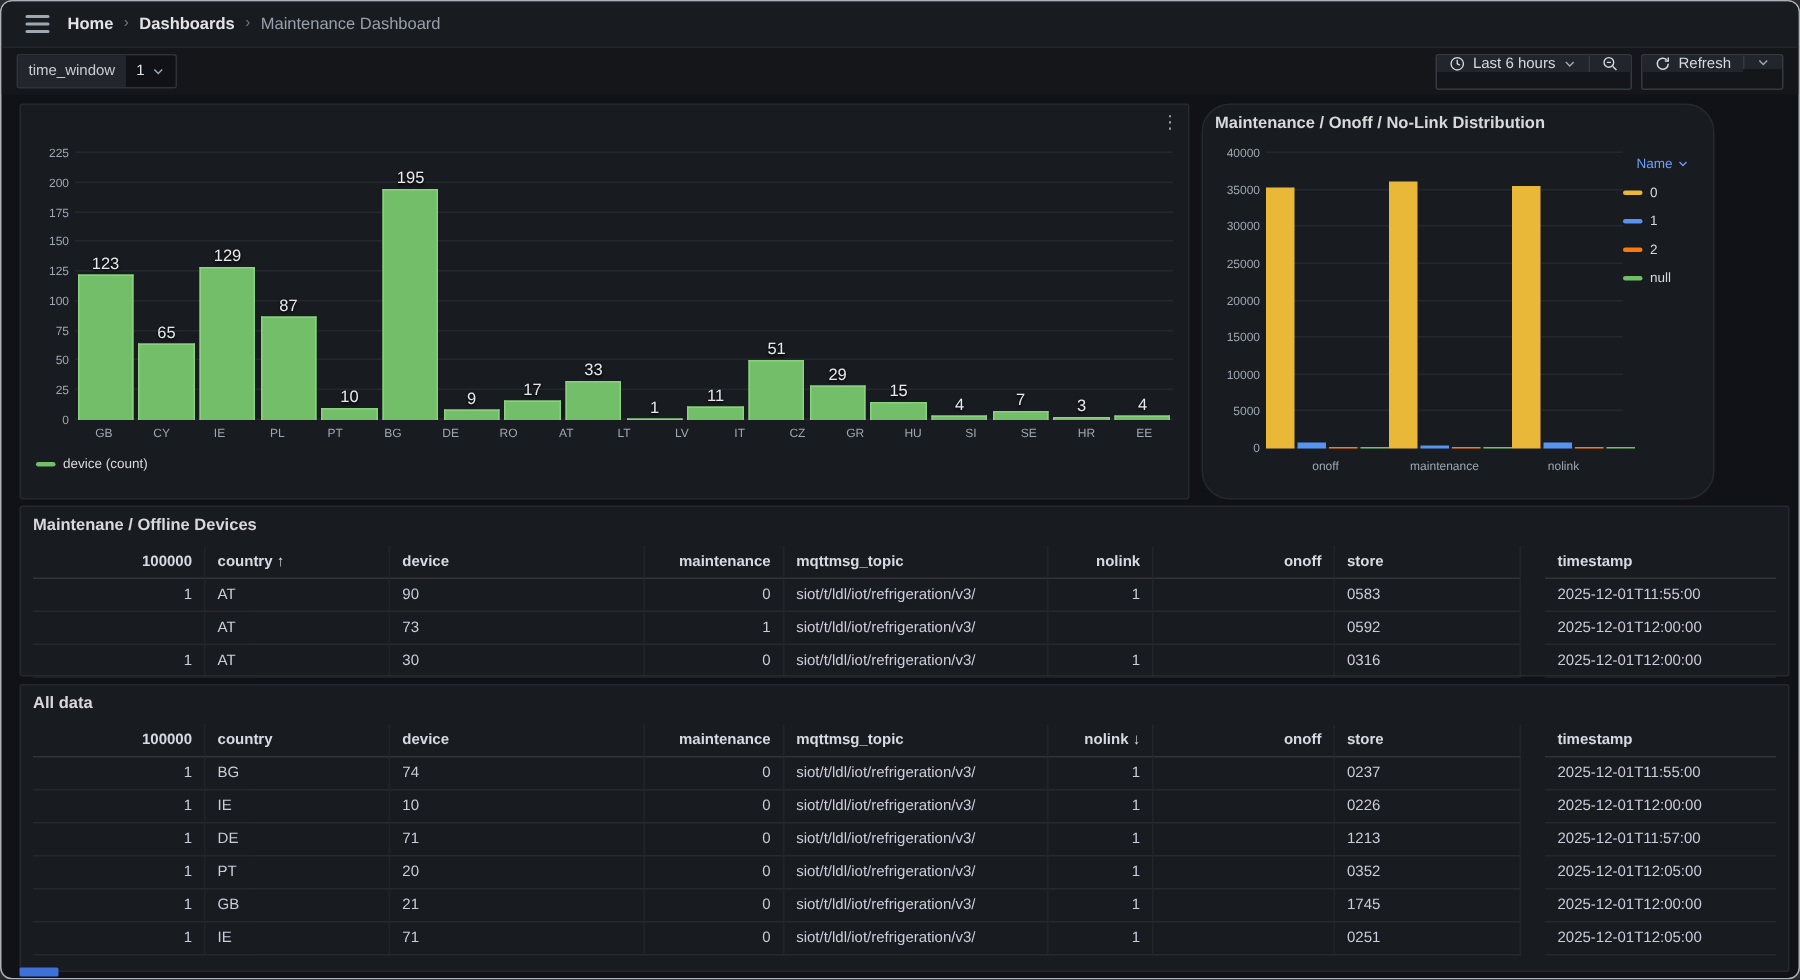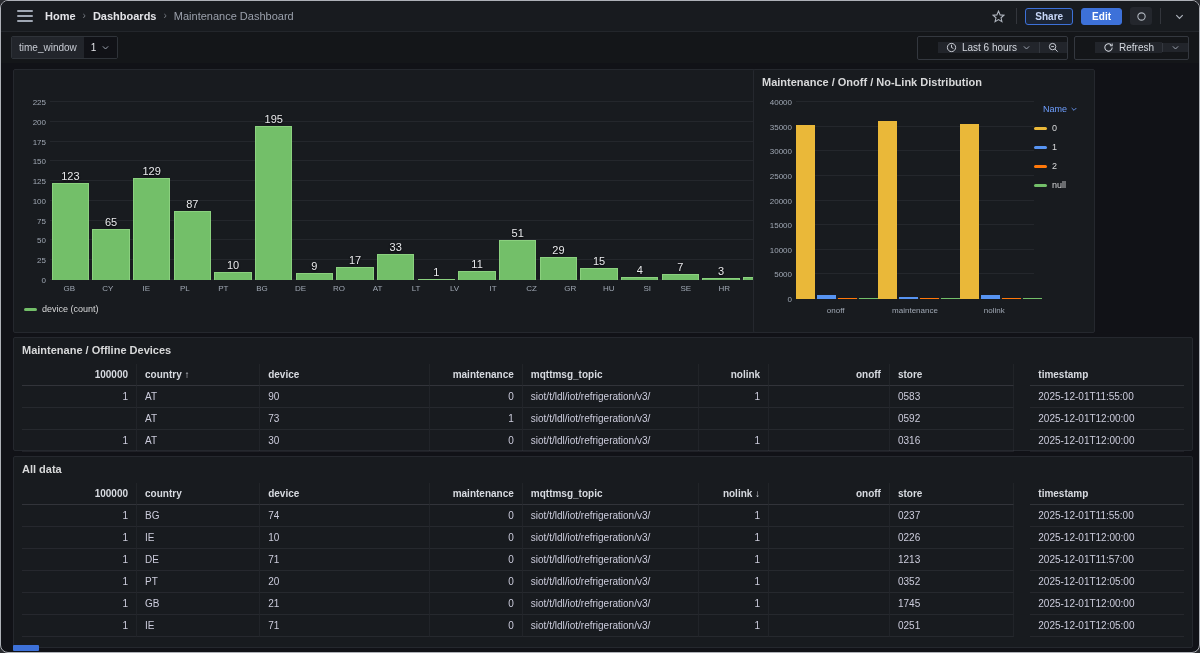--- a/index.html
+++ b/index.html
@@ -24,21 +24,21 @@
   .btn-edit{font-size:10px;color:#fff;background:#3d71d9;border:1px solid #3d71d9;
     border-radius:3px;padding:2px 10px;font-weight:600;cursor:pointer;}
   .circle-btn{width:22px;height:18px;background:#24272d;border-radius:3px;display:flex;align-items:center;justify-content:center;cursor:pointer;}
   
   .subbar{position:absolute;left:0;top:31px;right:0;height:31px;background:#141619;
     display:flex;align-items:center;padding:0 10px;}
   .var-ctl{display:flex;align-items:stretch;height:21px;border:1px solid #2f3339;border-radius:2px;overflow:hidden;font-size:10px;}
   .var-label{background:#22252b;color:#c8ccd4;display:flex;align-items:center;padding:0 7px;}
   .var-value{background:#111217;color:#e3e4e8;display:flex;align-items:center;gap:5px;padding:0 7px;cursor:pointer;}
   .sub-right{margin-left:auto;display:flex;align-items:center;gap:6px;}
-  .tool-group{display:flex;align-items:center;height:22px;border:1px solid #34383f;border-radius:2px;overflow:hidden;padding-left:20px;}
+  .tool-group{display:flex;align-items:flex-start;height:22px;border:1px solid #34383f;border-radius:2px;overflow:hidden;}
   .tool-seg{background:#22252b;color:#d5d9e0;font-size:10px;display:flex;align-items:center;gap:5px;padding:0 8px;cursor:pointer;}
   .tool-seg + .tool-seg{border-left:1px solid #34383f;}
   
   .panel{position:absolute;background:#181b1f;border:1px solid #25282e;border-radius:2px;}
   .panel-title{font-size:11px;font-weight:600;color:#d8d9da;padding:6px 8px 2px 8px;white-space:nowrap;overflow:hidden;}
   .kebab{position:absolute;right:6px;top:5px;color:#9fa7b3;font-size:12px;line-height:12px;cursor:pointer;}
   
   #c1-plot{position:absolute;left:36px;right:10px;top:32px;height:178px;}
   #c2-plot{position:absolute;left:42px;top:32px;width:238px;height:197px;}
   .gridline{position:absolute;left:0;right:0;height:1px;background:rgba(204,204,220,.07);}
@@ -79,41 +79,20 @@
         <span></span>
         <span></span>
         <span></span>
       </div>
     <div class="crumbs">
       <span class="crumb">Home</span>
       <span class="crumb-sep">›</span>
       <span class="crumb link">Dashboards</span>
       <span class="crumb-sep">›</span>
       <span class="crumb current">Maintenance Dashboard</span>
-    </div>
-    <div class="nav-right">
-      <span class="icon-btn">
-        <svg width="13" height="13" viewBox="0 0 24 24" fill="none" stroke="currentColor" stroke-width="2">
-            <path d="M12 2l3 7 7 .6-5.3 4.8 1.6 7-6.3-3.8-6.3 3.8 1.6-7L2 9.6 9 9z"></path>
-          </svg>
-      </span>
-      <span class="vdiv"></span>
-      <button class="btn-share">Share</button>
-      <button class="btn-edit">Edit</button>
-      <span class="circle-btn">
-        <svg width="11" height="11" viewBox="0 0 24 24" fill="none" stroke="#aeb4bd" stroke-width="2.4">
-            <circle cx="12" cy="12" r="8"></circle>
-          </svg>
-      </span>
-      <span class="vdiv"></span>
-      <span class="icon-btn">
-        <svg width="11" height="11" viewBox="0 0 24 24" fill="none" stroke="currentColor" stroke-width="2.6">
-            <polyline points="5,9 12,16 19,9"></polyline>
-          </svg>
-      </span>
     </div>
   </div>
 
   <div class="subbar">
     <div class="var-ctl">
       <span class="var-label">time_window</span>
       <span class="var-value">
         <span>1</span>
         <svg width="9" height="9" viewBox="0 0 24 24" fill="none" stroke="#9fa7b3" stroke-width="2.6">
             <polyline points="5,9 12,16 19,9"></polyline>
@@ -275,21 +254,21 @@
         <div class="xlabel">SE</div>
         <div class="xlabel">HR</div>
         <div class="xlabel">EE</div>
       </div>
     <div class="c-legend">
       <span class="dash"></span>
       <span>device (count)</span>
     </div>
   </div>
 
-  <div class="panel" style="left:752px;top:68px;width:340px;height:262px;">
+  <div class="panel" style="left:800px;top:68px;width:340px;height:262px;border-radius:19px;">
     <div class="panel-title">Maintenance / Onoff / No-Link Distribution</div>
     <div id="c2-plot">
         <div class="gridline" style="bottom: 0%;"></div>
         <div class="ytick" style="bottom: 0%;">0</div>
         <div class="gridline" style="bottom: 12.5%;"></div>
         <div class="ytick" style="bottom: 12.5%;">5000</div>
         <div class="gridline" style="bottom: 25%;"></div>
         <div class="ytick" style="bottom: 25%;">10000</div>
         <div class="gridline" style="bottom: 37.5%;"></div>
         <div class="ytick" style="bottom: 37.5%;">15000</div>

